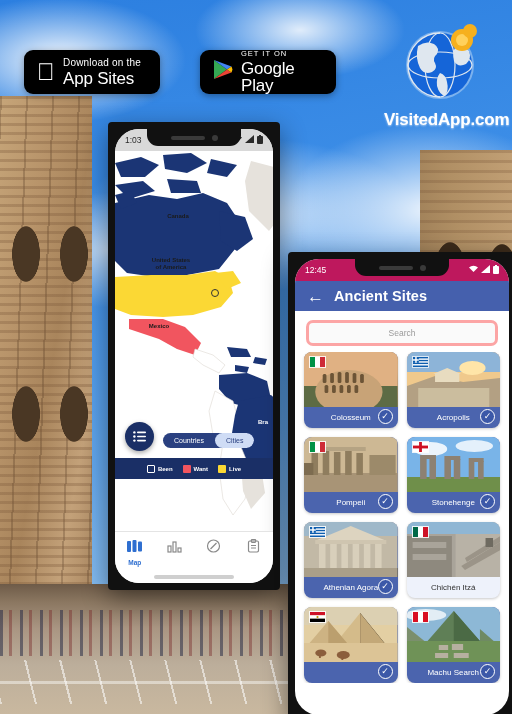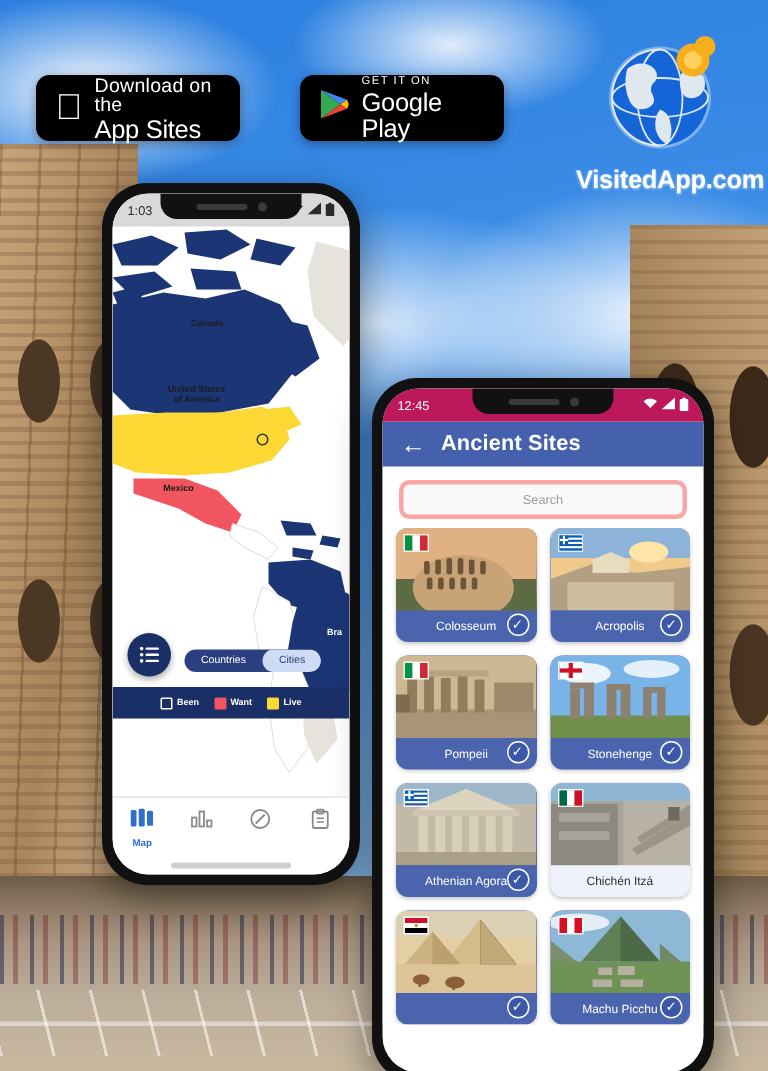--- a/index.html
+++ b/index.html
@@ -84,35 +84,35 @@
 
   
   .badge {
     position: absolute; border-radius: 9px; background: #000;
     display: flex; align-items: center; gap: 8px; padding: 7px 13px;
     box-shadow: 0 2px 7px rgba(0,0,0,.35);
   }
   #badge-appstore { left: 24px; top: 50px; width: 136px; height: 44px; }
   #badge-gplay    { left: 200px; top: 50px; width: 136px; height: 44px; }
   .badge-text { display: flex; flex-direction: column; line-height: 1; color:#fff; }
-  .badge-small { font-size: 13px; letter-spacing: .2px; margin-bottom: 2px; }
+  .badge-small { font-size: 10px; letter-spacing: .2px; margin-bottom: 2px; }
   .badge-big { font-size: 17px; font-weight: 400; letter-spacing: -.2px; }
   .gplay-small { font-size: 7.5px; letter-spacing: 1px; }
 
   
   #logo-block { position: absolute; right: 10px; top: 20px; width: 118px; text-align: center; }
   #logo-globe { position: relative; width: 86px; height: 86px; margin: 0 auto; }
   .logo-text { margin-top: 4px; font-size: 17px; font-weight: bold; color: #ffffff;
     text-shadow: 0 1px 2px rgba(255,255,255,.6); letter-spacing: -.2px; }
 
   
   .phone {
-    position: absolute; background: #111; border-radius: 30px;
+    position: absolute; background: #111; border-radius: 4px;
     box-shadow: 0 8px 26px rgba(0,0,0,.45);
-    padding: 7px; overflow: hidden;
+    padding: 7px; overflow: hidden; margin-left: 40px;
   }
   .phone-screen {
     width: 100%; height: 100%; border-radius: 24px; overflow: hidden;
     position: relative; background: #fff;
   }
   .notch {
     position: absolute; left: 50%; transform: translateX(-50%); top: 0;
     width: 94px; height: 17px; background: #111;
     border-bottom-left-radius: 11px; border-bottom-right-radius: 11px;
     z-index: 30; display: flex; align-items: center; justify-content: center; gap: 7px;
@@ -713,20 +713,20 @@
                   <rect x="50" y="46" width="16" height="5"></rect>
               </g>
             </svg>
           </div>
           <div class="card-flag">
             <span class="flag-stripe" style="background:#d91023"></span>
               <span class="flag-stripe" style="background:#ffffff"></span>
               <span class="flag-stripe" style="background:#d91023"></span>
           </div>
           <div class="check">✓</div>
-          <div class="card-name">Machu Picchu</div>
+          <div class="card-name">Machu Search</div>
         </div>
 
       </div>
     </div>
   </div>
 
 </div>
 
 </body></html>

